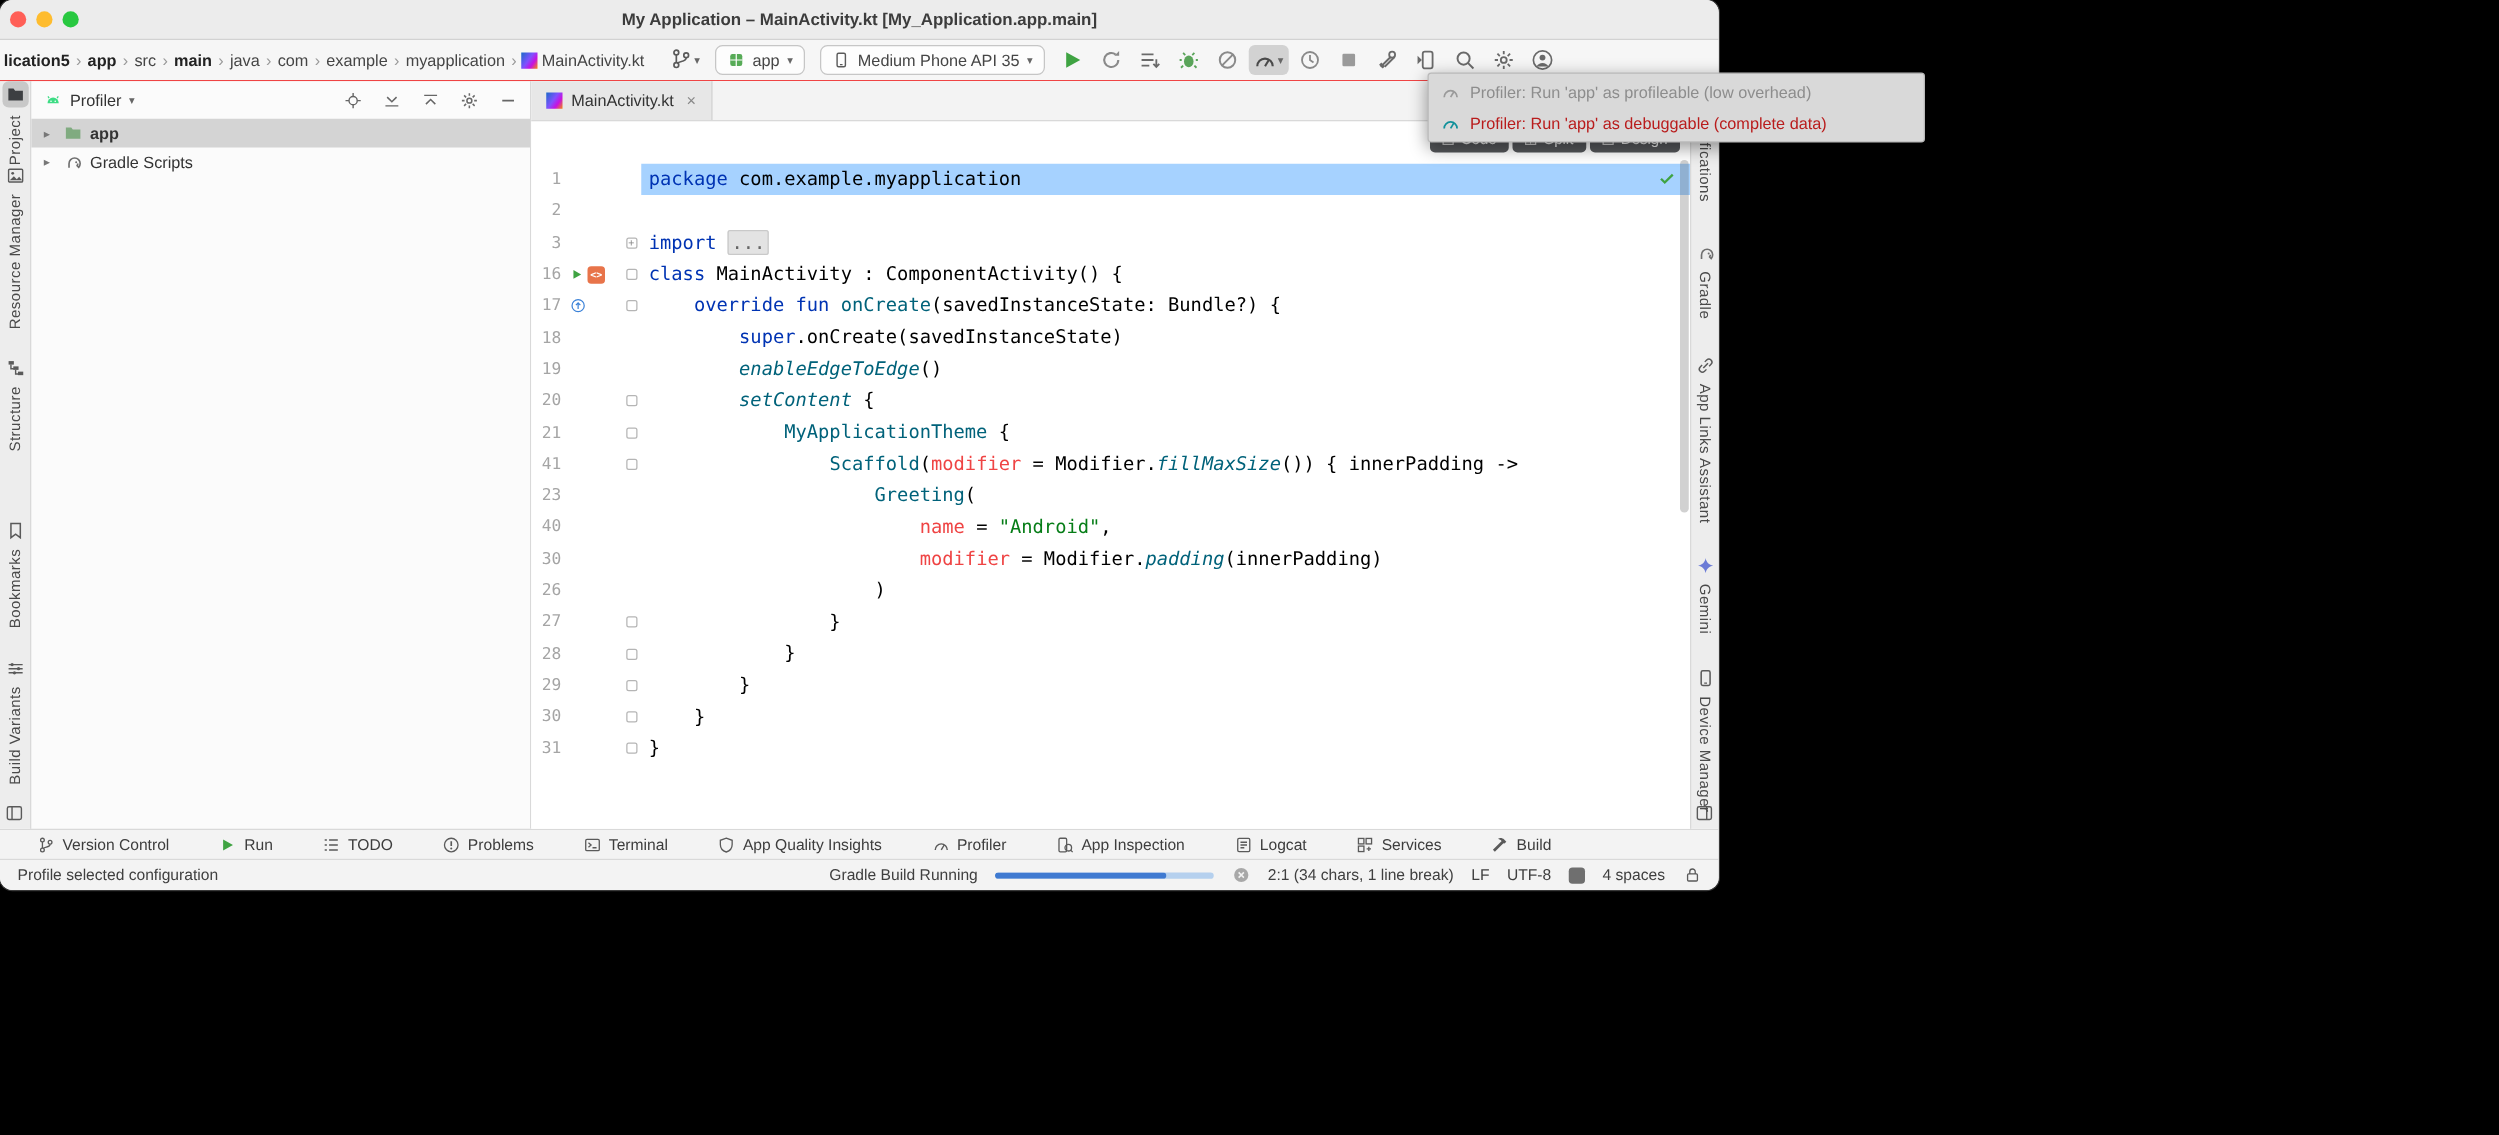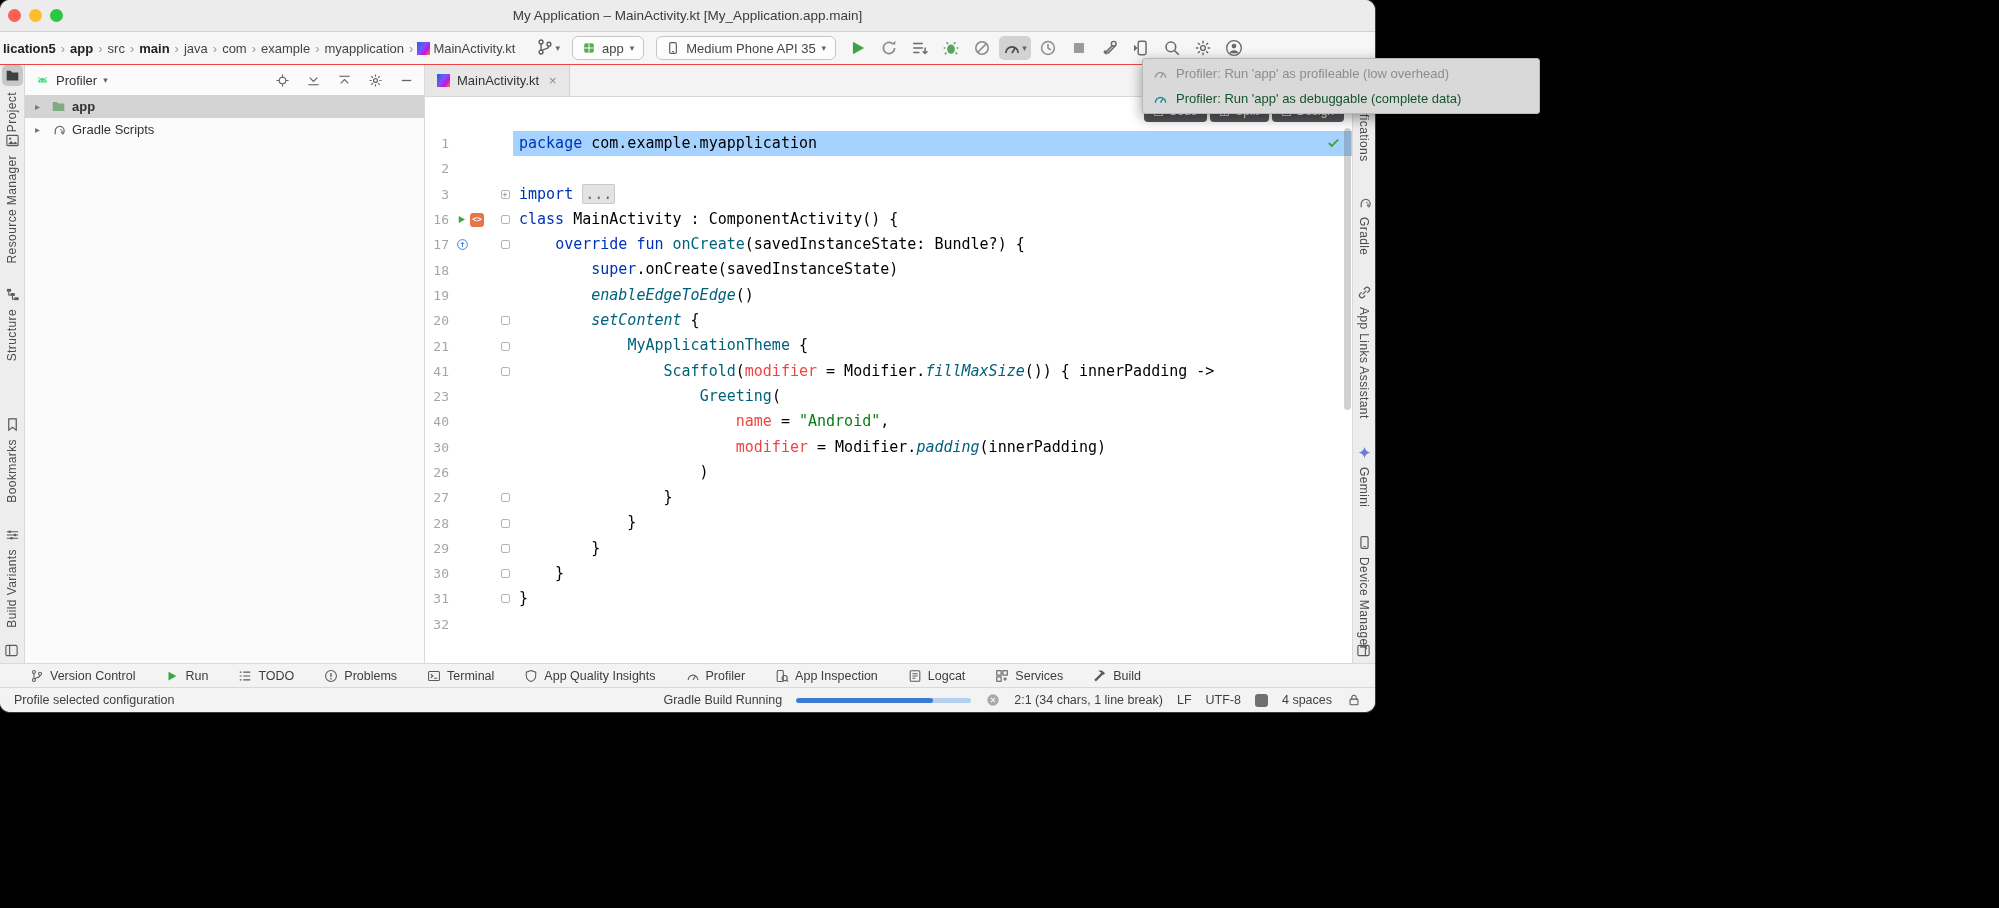--- a/index.html
+++ b/index.html
@@ -6,21 +6,21 @@
   html,body{width:1999px;height:908px;background:#000;font-family:"Liberation Sans",sans-serif;overflow:hidden}
   body{position:relative}
 
   .window{position:absolute;left:0;top:0;width:1375px;height:712px;background:#fff;
     display:flex;flex-direction:column;border-radius:10px;overflow:hidden;box-shadow:0 0 0 1px #3a3a3a}
 
   
   .titlebar{flex:0 0 32px;background:#ececec;border-bottom:1px solid #d2d2d2;display:flex;align-items:center;position:relative}
   .tl{width:13px;height:13px;border-radius:50%;margin-left:8px;flex:0 0 auto}
   .tl.red{background:#ff5f57}.tl.yellow{background:#febc2e}.tl.green{background:#28c840}
-  .wtitle{position:absolute;left:0;right:0;text-align:center;font-size:13.5px;font-weight:normal;color:#3c3c3c;pointer-events:none}
+  .wtitle{position:absolute;left:0;right:0;text-align:center;font-size:13.5px;font-weight:bold;color:#3c3c3c;pointer-events:none}
 
   
   .navbar{flex:0 0 33px;background:#f6f6f6;border-bottom:1px solid #ef4444;display:flex;align-items:center;
     padding:0 6px 0 2px;font-size:13px;color:#454545;white-space:nowrap;gap:4px}
   .crumbs{display:flex;align-items:center;gap:2px}
   .crumb{padding:0 1px}
   .crumb.b{font-weight:bold;color:#222}
   .csep{color:#9a9a9a;font-size:13px;padding:0 2px}
   .kicon{display:inline-block;width:13px;height:13px;background:linear-gradient(125deg,#1b6ac9 0%,#7f52ff 45%,#c711e1 70%,#f88909 100%);flex:0 0 auto}
   .pill{display:flex;align-items:center;gap:6px;border:1px solid #c6c6c6;border-radius:6px;height:24px;padding:0 9px;background:#fdfdfd;margin:0 4px}
@@ -79,38 +79,38 @@
   .csd{position:absolute;top:3px;right:8px;display:flex;gap:3px;z-index:5}
   .seg{height:22px;display:flex;align-items:center;gap:6px;background:#55575a;color:#ececec;font-size:12px;padding:0 10px;border-radius:4px}
   .segsq{width:9px;height:9px;border:1.2px solid #c9c9c9;flex:0 0 auto}
   .segsq.split{background:linear-gradient(90deg,transparent 45%,#c9c9c9 45%,#c9c9c9 55%,transparent 55%)}
   .echeck{position:absolute;top:38px;right:11px;width:15px;height:15px;z-index:2}
   .echeck svg{width:15px;height:15px}
   .vscroll{position:absolute;top:31px;right:1px;width:7px;height:282px;background:rgba(90,90,90,.28);border-radius:4px;z-index:3}
 
   
   .btoolbar{flex:0 0 24px;background:#f3f3f3;border-top:1px solid #d9d9d9;display:flex;align-items:center;
-    padding-left:30px;gap:30px;font-size:12.5px;color:#3d3d3d;white-space:nowrap}
+    padding-left:30px;gap:40px;font-size:12.5px;color:#3d3d3d;white-space:nowrap}
   .bitem{display:flex;align-items:center;gap:6px}
   .bitem svg{width:14px;height:14px}
 
   
   .statusbar{flex:0 0 25px;background:#f3f3f3;border-top:1px solid #d9d9d9;display:flex;align-items:center;
     padding:0 14px;font-size:12.5px;color:#3f3f3f;white-space:nowrap}
   .sbright{margin-left:auto;display:flex;align-items:center;gap:14px}
   .progress{width:175px;height:5px;border-radius:3px;background:#b5d0ee;overflow:hidden}
   .progress>div{height:100%;background:#3f7ad1;border-radius:3px}
   .sbic{width:15px;height:15px;display:flex;align-items:center;justify-content:center}
   .sbic svg{width:14px;height:14px}
   .miscic{width:13px;height:13px;background:#6f6f6f;border-radius:3px}
 
   
   .tooltip{position:absolute;left:1142px;top:58px;width:398px;background:#d9d9d9;border:1px solid #b9b9b9;
     border-radius:3px;box-shadow:0 4px 14px rgba(0,0,0,.4);z-index:100;padding:2px 0}
-  .tprow{height:25px;display:flex;align-items:center;gap:8px;padding:0 10px;font-size:13px;color:#14532d}
+  .tprow{height:25px;display:flex;align-items:center;gap:8px;padding:0 10px;font-size:13px;color:#b91c1c}
   .tprow.dim{color:#8d8d8d}
   .tprow svg{width:15px;height:15px;flex:0 0 auto}
 </style>
 </head>
 <body>
 
 <div class="window">
 
   <div class="titlebar">
     <span class="tl red"></span>
@@ -527,26 +527,20 @@
               <span class="ecode"><span class="tok-t">    }</span></span>
             </div>
             <div class="erow">
               <span class="lnum">31</span>
               <span class="gicons"></span>
               <span class="fcol">
                 <span class="fbox"></span>
               </span>
               <span class="ecode"><span class="tok-t">}</span></span>
             </div>
-            <div class="erow">
-              <span class="lnum">32</span>
-              <span class="gicons"></span>
-              <span class="fcol"></span>
-              <span class="ecode"></span>
-            </div>
           </div>
         <div class="csd">
           <span class="seg">
               <span class="segsq"></span>
               <span>Code</span>
             </span>
           <span class="seg">
               <span class="segsq split"></span>
               <span>Split</span>
             </span>

